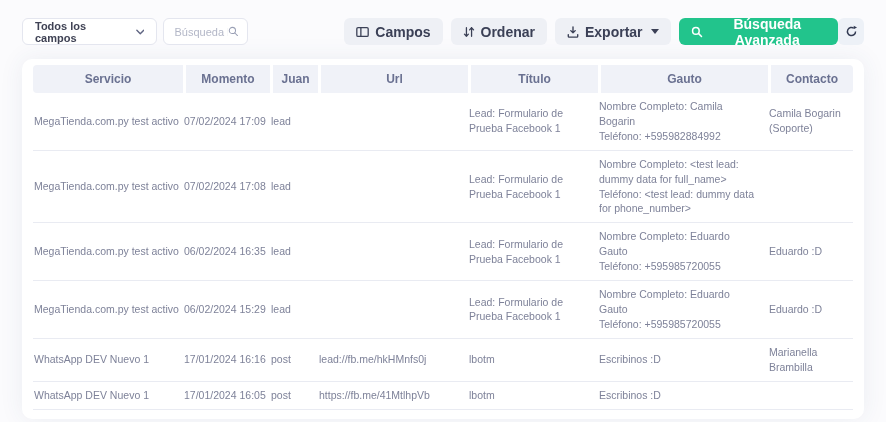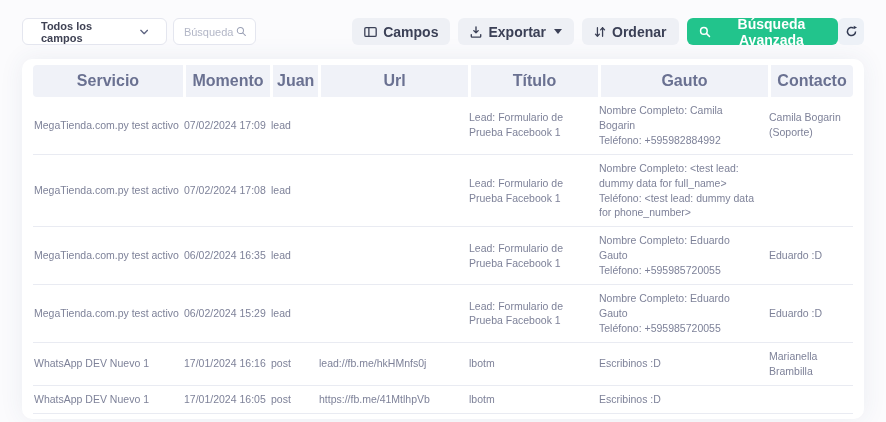--- a/index.html
+++ b/index.html
@@ -18,21 +18,21 @@
   }
   
   .toolbar{
     display:flex;align-items:center;
     padding:18px 22px 12px 22px;
   }
   .tb-left{display:flex;align-items:center;gap:6px;}
   .select{
     display:flex;align-items:center;gap:10px;
     border:1px solid #e4e6ef;border-radius:6px;
-    background:#fff;padding:6px 18px;
+    background:#fff;padding:6px 12px;
     font-size:11px;font-weight:bold;color:var(--text-dark);
     cursor:pointer;height:27px;
   }
   .search-box{
     display:flex;align-items:center;
     border:1px solid #e4e6ef;border-radius:6px;
     background:#fff;padding:0 8px 0 10px;height:27px;width:88px;
   }
   .search-box input{
     border:none;outline:none;width:100%;
@@ -62,21 +62,21 @@
   .card{
     margin:2px 22px 0 22px;
     background:#fff;border-radius:10px;
     box-shadow:0 0 25px rgba(56,71,109,.08);
     padding:6px 11px 0 11px;
     height:360px;overflow:hidden;
   }
   table{border-collapse:separate;border-spacing:0;table-layout:fixed;width:820px;}
   th{
     background:var(--header-bg);
-    font-size:16px;font-weight:bold;color:#6a7191;
+    font-size:12px;font-weight:bold;color:#6a7191;
     text-align:center;padding:7px 4px;
     border-left:3px solid #fff;
   }
   th:first-child{border-left:none;border-radius:4px 0 0 4px;}
   th:last-child{border-radius:0 4px 4px 0;}
   td{
     font-size:10.5px;color:var(--text-muted);
     padding:6px 8px 6px 1px;
     border-bottom:1px solid var(--border);
     vertical-align:middle;line-height:1.42;
@@ -108,34 +108,34 @@
   <div class="tb-center">
     <button class="btn">
       <svg width="13" height="12" viewBox="0 0 16 14">
           <rect x="1" y="1.5" width="14" height="11" rx="1.5" fill="none" stroke="#3b4056" stroke-width="1.6"></rect>
           <line x1="6" y1="1.5" x2="6" y2="12.5" stroke="#3b4056" stroke-width="1.6"></line>
         </svg>
       <span>Campos</span>
     </button>
     <button class="btn">
       <svg width="12" height="12" viewBox="0 0 14 14">
+          <path d="M4 2v10M4 12L1.7 9.5M4 12l2.3-2.5" fill="none" stroke="#3b4056" stroke-width="1.5" stroke-linecap="round" stroke-linejoin="round"></path>
+          <path d="M10 12V2M10 2L7.7 4.5M10 2l2.3 2.5" fill="none" stroke="#3b4056" stroke-width="1.5" stroke-linecap="round" stroke-linejoin="round"></path>
+        </svg>
+      <span>Ordenar</span>
+    </button>
+    <button class="btn">
+      <svg width="12" height="12" viewBox="0 0 14 14">
           <path d="M7 1v7M7 8L4.4 5.4M7 8l2.6-2.6" fill="none" stroke="#3b4056" stroke-width="1.6" stroke-linecap="round" stroke-linejoin="round"></path>
           <path d="M1.5 10v2a1 1 0 0 0 1 1h9a1 1 0 0 0 1-1v-2" fill="none" stroke="#3b4056" stroke-width="1.6" stroke-linecap="round"></path>
         </svg>
       <span>Exportar</span>
       <svg class="caret" width="8" height="5" viewBox="0 0 8 5">
           <path d="M0 0h8L4 5z" fill="#3b4056"></path>
         </svg>
-    </button>
-    <button class="btn">
-      <svg width="12" height="12" viewBox="0 0 14 14">
-          <path d="M4 2v10M4 12L1.7 9.5M4 12l2.3-2.5" fill="none" stroke="#3b4056" stroke-width="1.5" stroke-linecap="round" stroke-linejoin="round"></path>
-          <path d="M10 12V2M10 2L7.7 4.5M10 2l2.3 2.5" fill="none" stroke="#3b4056" stroke-width="1.5" stroke-linecap="round" stroke-linejoin="round"></path>
-        </svg>
-      <span>Ordenar</span>
     </button>
     <button class="btn btn-green">
       <svg width="12" height="12" viewBox="0 0 16 16">
           <circle cx="6.5" cy="6.5" r="4.4" fill="none" stroke="#fff" stroke-width="2"></circle>
           <line x1="10.2" y1="10.2" x2="14" y2="14" stroke="#fff" stroke-width="2" stroke-linecap="round"></line>
         </svg>
       <span>Búsqueda Avanzada</span>
     </button>
   </div>
 

